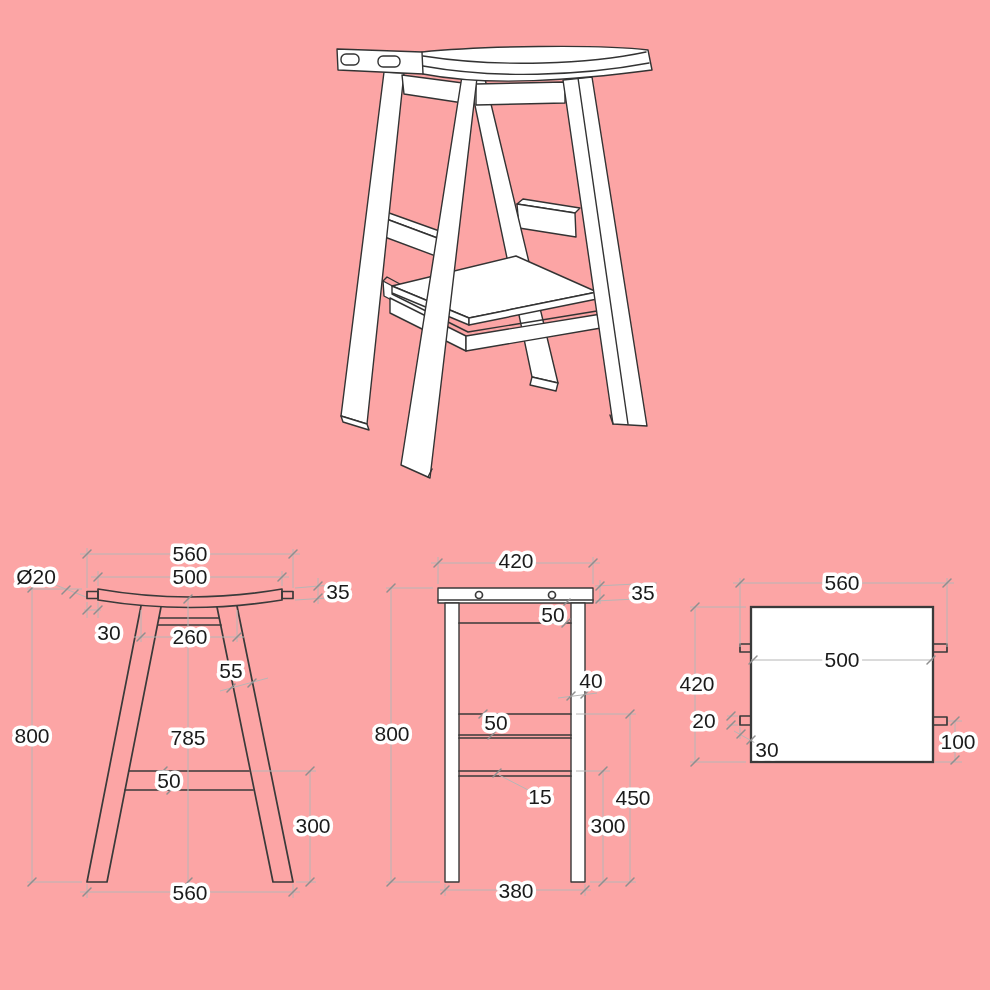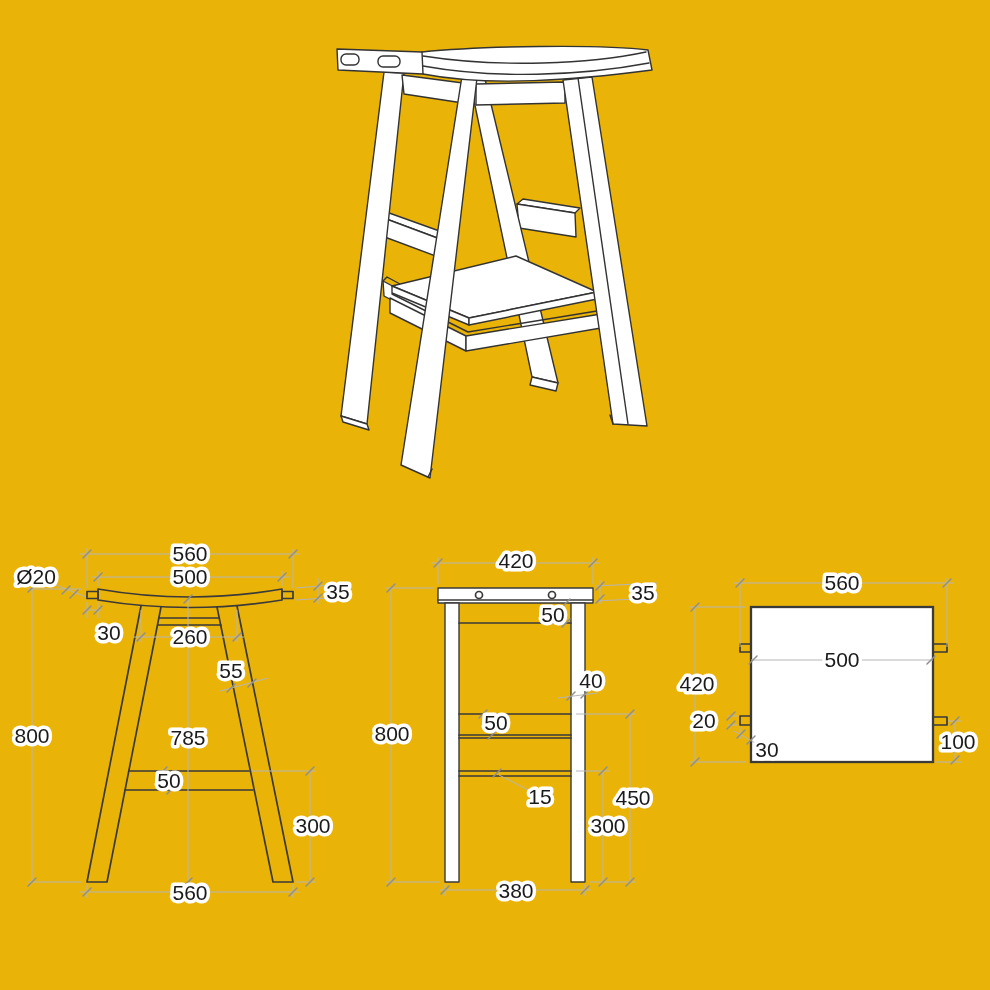--- a/index.html
+++ b/index.html
@@ -1,16 +1,16 @@
 <!DOCTYPE html>
 <html><head>
 <meta charset="utf-8">
 <style>
   html,body{margin:0;padding:0;background:#ffffff;width:990px;height:990px;overflow:hidden;}
-  #stage{position:relative;width:990px;height:990px;background:#eab308;font-family:"Liberation Sans",sans-serif;}
+  #stage{position:relative;width:990px;height:990px;background:#fca5a5;font-family:"Liberation Sans",sans-serif;}
   svg{display:block;}
   .obj{stroke:#3a3a3a;stroke-width:1.7;fill:none;stroke-linecap:round;stroke-linejoin:round;}
   .objf{stroke:#3a3a3a;stroke-width:1.4;fill:#ffffff;stroke-linejoin:round;}
   .p3d{stroke:#333333;stroke-width:1.4;fill:none;stroke-linecap:round;stroke-linejoin:round;}
   .p3df{stroke:#333333;stroke-width:1.4;fill:#ffffff;stroke-linejoin:round;}
   .dimline{stroke:#b6b6b6;stroke-width:1;fill:none;}
   .tick{stroke:#8f8f8f;stroke-width:1.5;fill:none;stroke-linecap:round;}
   .dimtext{font:21px "Liberation Sans",sans-serif;fill:#1a1a1a;text-anchor:middle;
            paint-order:stroke;stroke:#ffffff;stroke-width:7px;stroke-linejoin:round;}
   .thickrect{stroke:#3a3a3a;stroke-width:2.3;fill:#ffffff;}

